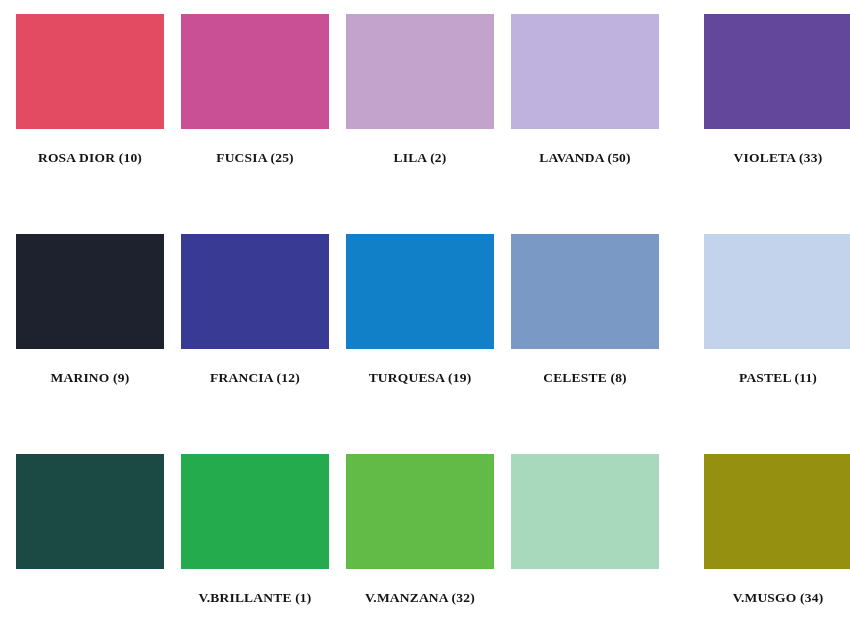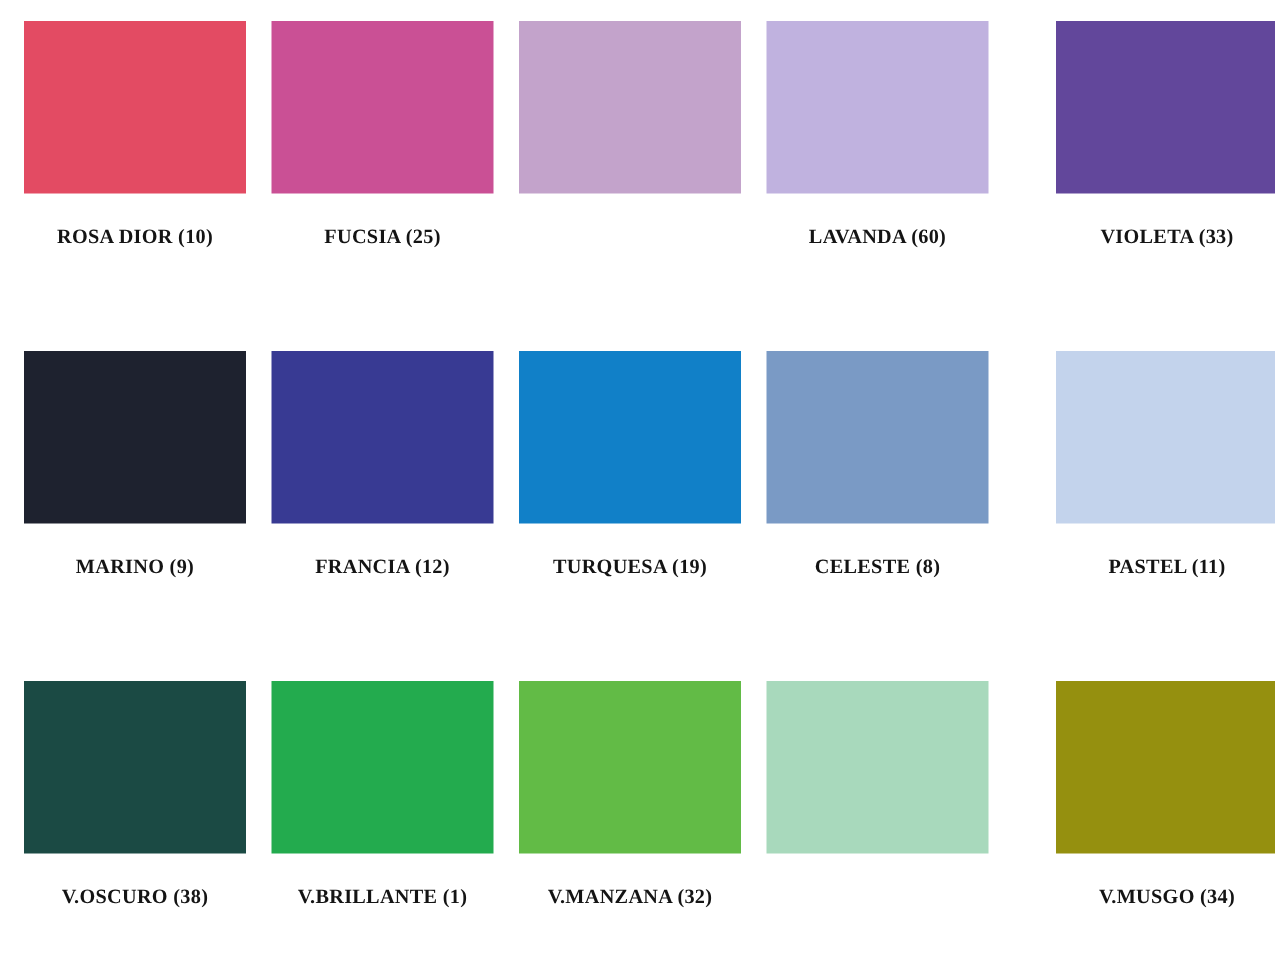--- a/index.html
+++ b/index.html
@@ -78,24 +78,25 @@
     <div class="swatch-cell">
       <div class="swatch-chip" style="background-color: rgb(227, 75, 99);"></div>
       <div class="swatch-caption">ROSA DIOR (10)</div>
     </div>
     <div class="swatch-cell">
       <div class="swatch-chip" style="background-color: rgb(202, 80, 149);"></div>
       <div class="swatch-caption">FUCSIA (25)</div>
     </div>
     <div class="swatch-cell">
       <div class="swatch-chip" style="background-color: rgb(195, 163, 203);"></div>
+      <div class="swatch-caption">LILA (2)</div>
     </div>
     <div class="swatch-cell">
       <div class="swatch-chip" style="background-color: rgb(192, 178, 223);"></div>
-      <div class="swatch-caption">LAVANDA (60)</div>
+      <div class="swatch-caption">LAVANDA (50)</div>
     </div>
     <div class="swatch-cell">
       <div class="swatch-chip" style="background-color: rgb(98, 71, 155);"></div>
       <div class="swatch-caption">VIOLETA (33)</div>
     </div>
   </div>
 
   <div class="swatch-row">
     <div class="swatch-cell">
       <div class="swatch-chip" style="background-color: rgb(30, 34, 47);"></div>
@@ -115,21 +116,20 @@
     </div>
     <div class="swatch-cell">
       <div class="swatch-chip" style="background-color: rgb(195, 211, 236);"></div>
       <div class="swatch-caption">PASTEL (11)</div>
     </div>
   </div>
 
   <div class="swatch-row">
     <div class="swatch-cell">
       <div class="swatch-chip" style="background-color: rgb(27, 74, 68);"></div>
-      <div class="swatch-caption">V.OSCURO (38)</div>
     </div>
     <div class="swatch-cell">
       <div class="swatch-chip" style="background-color: rgb(35, 171, 78);"></div>
       <div class="swatch-caption">V.BRILLANTE (1)</div>
     </div>
     <div class="swatch-cell">
       <div class="swatch-chip" style="background-color: rgb(98, 187, 70);"></div>
       <div class="swatch-caption">V.MANZANA (32)</div>
     </div>
     <div class="swatch-cell">

